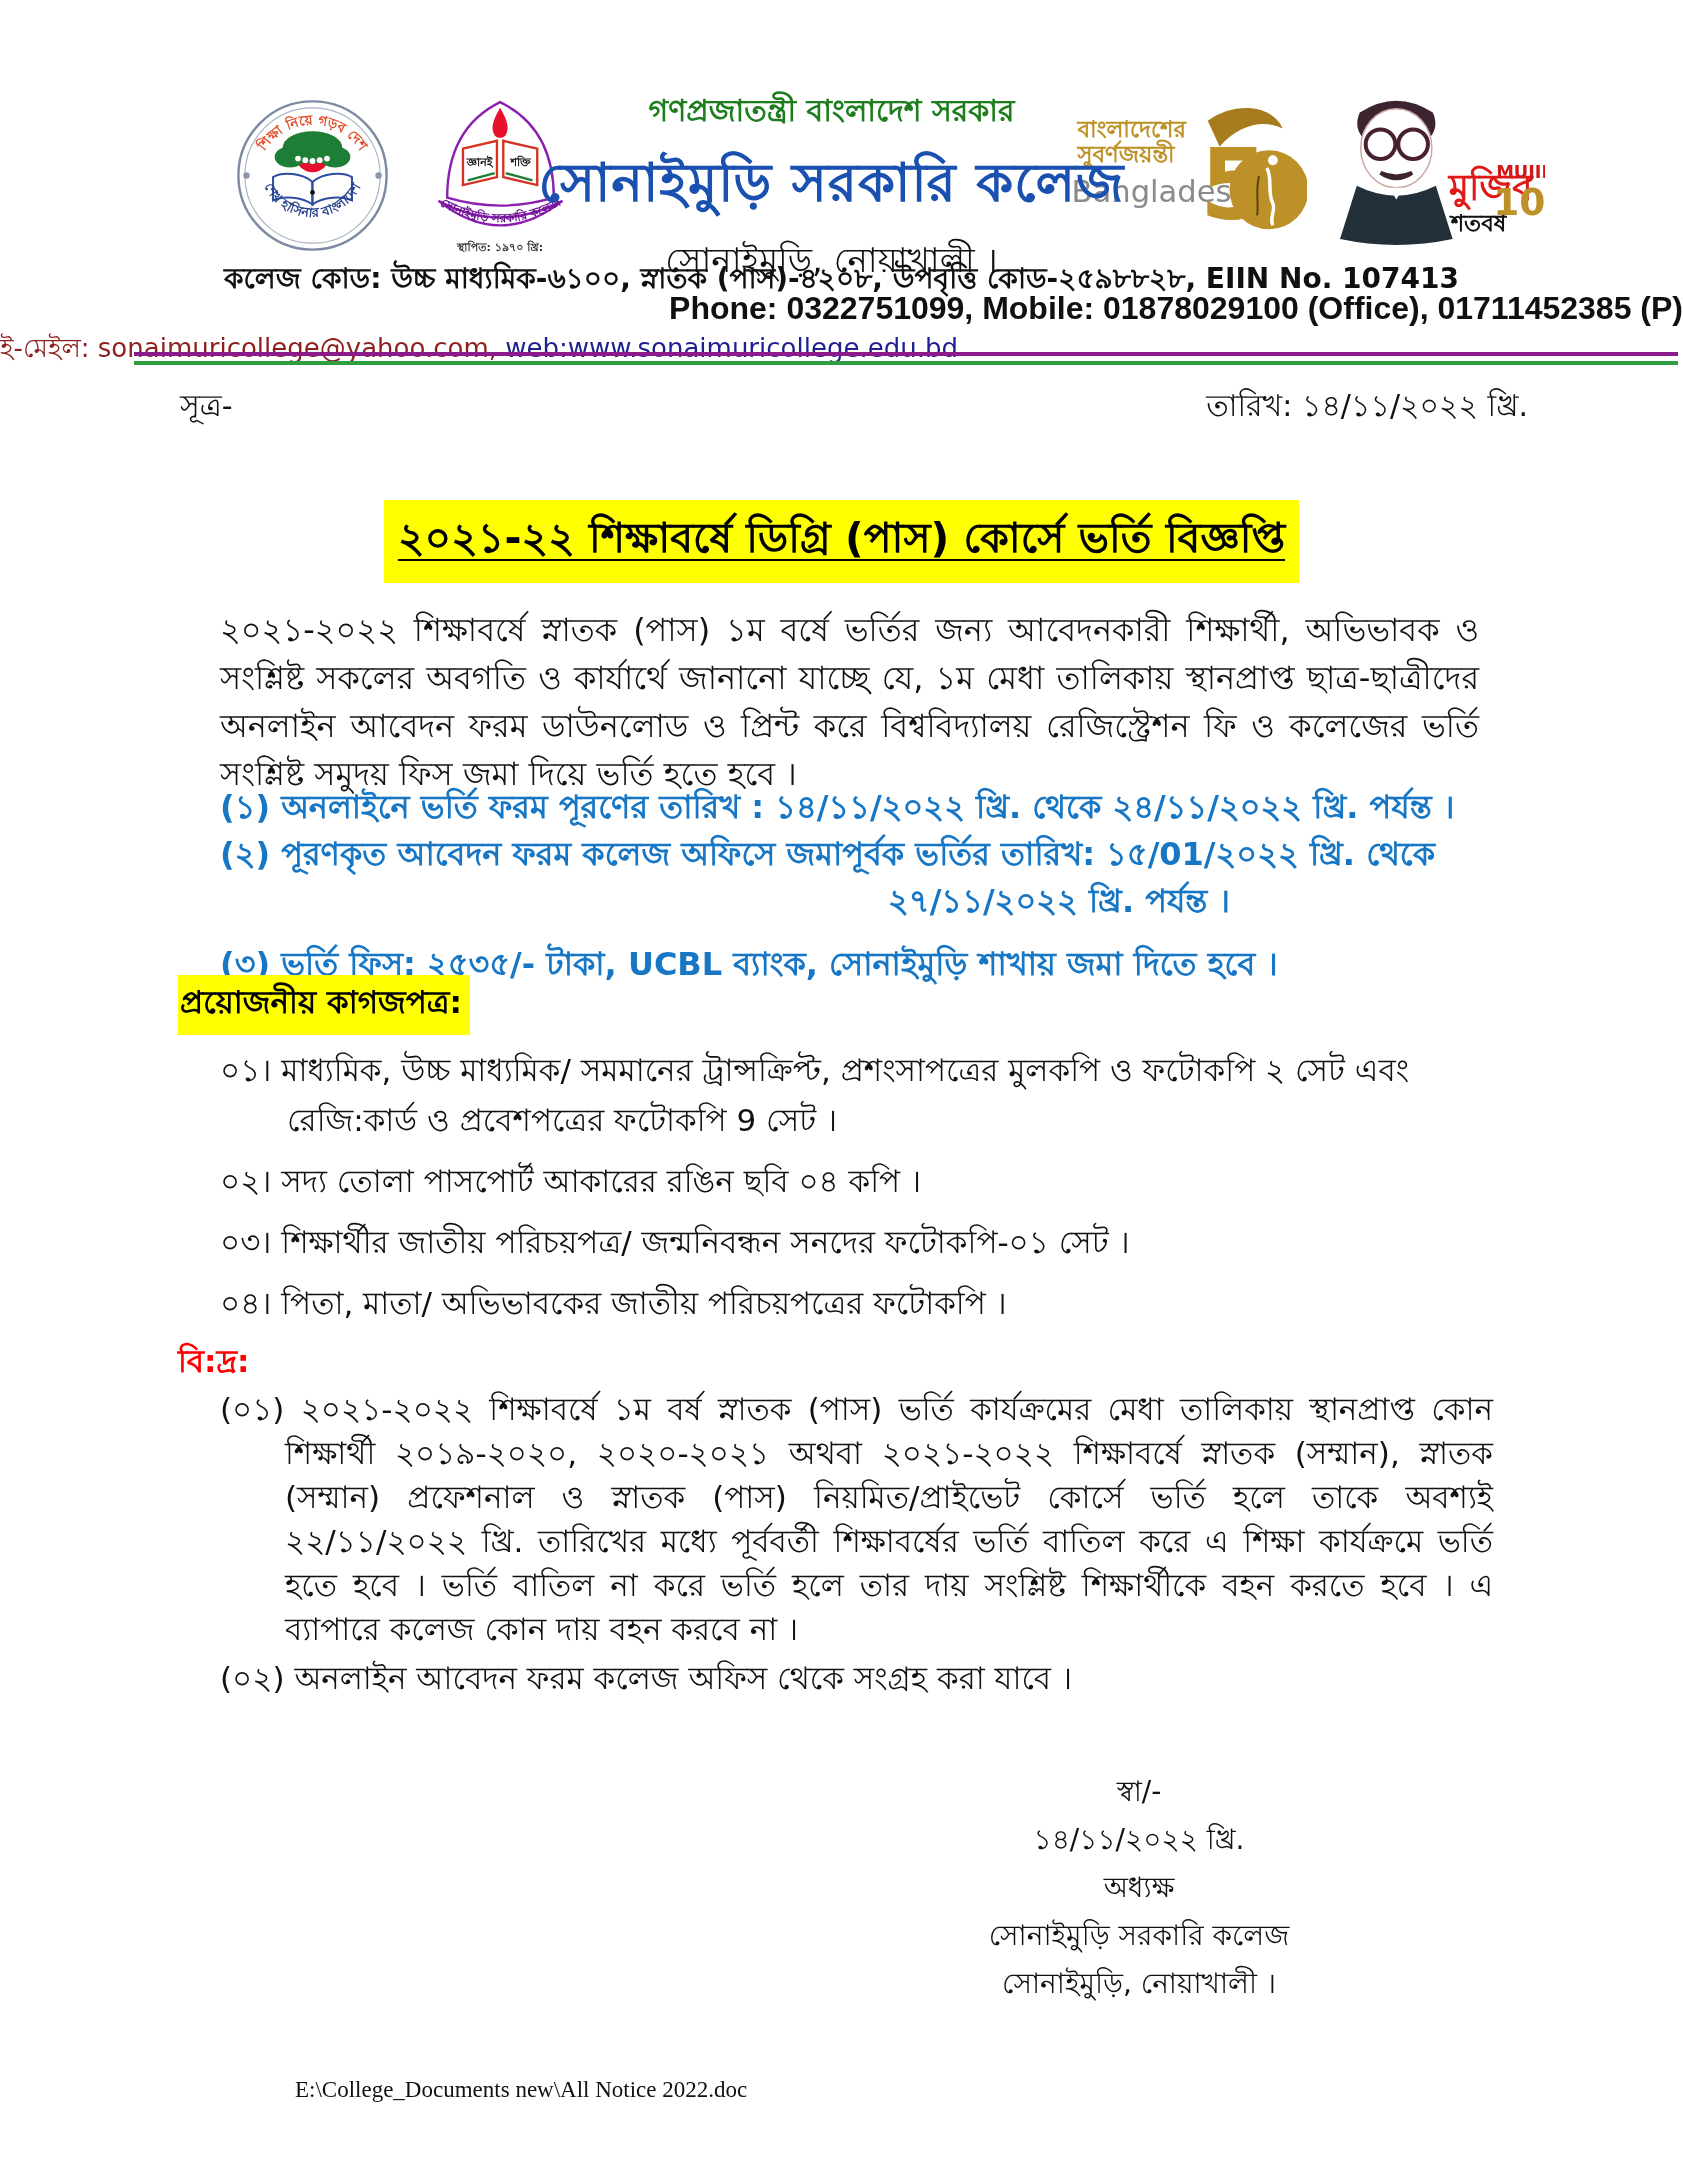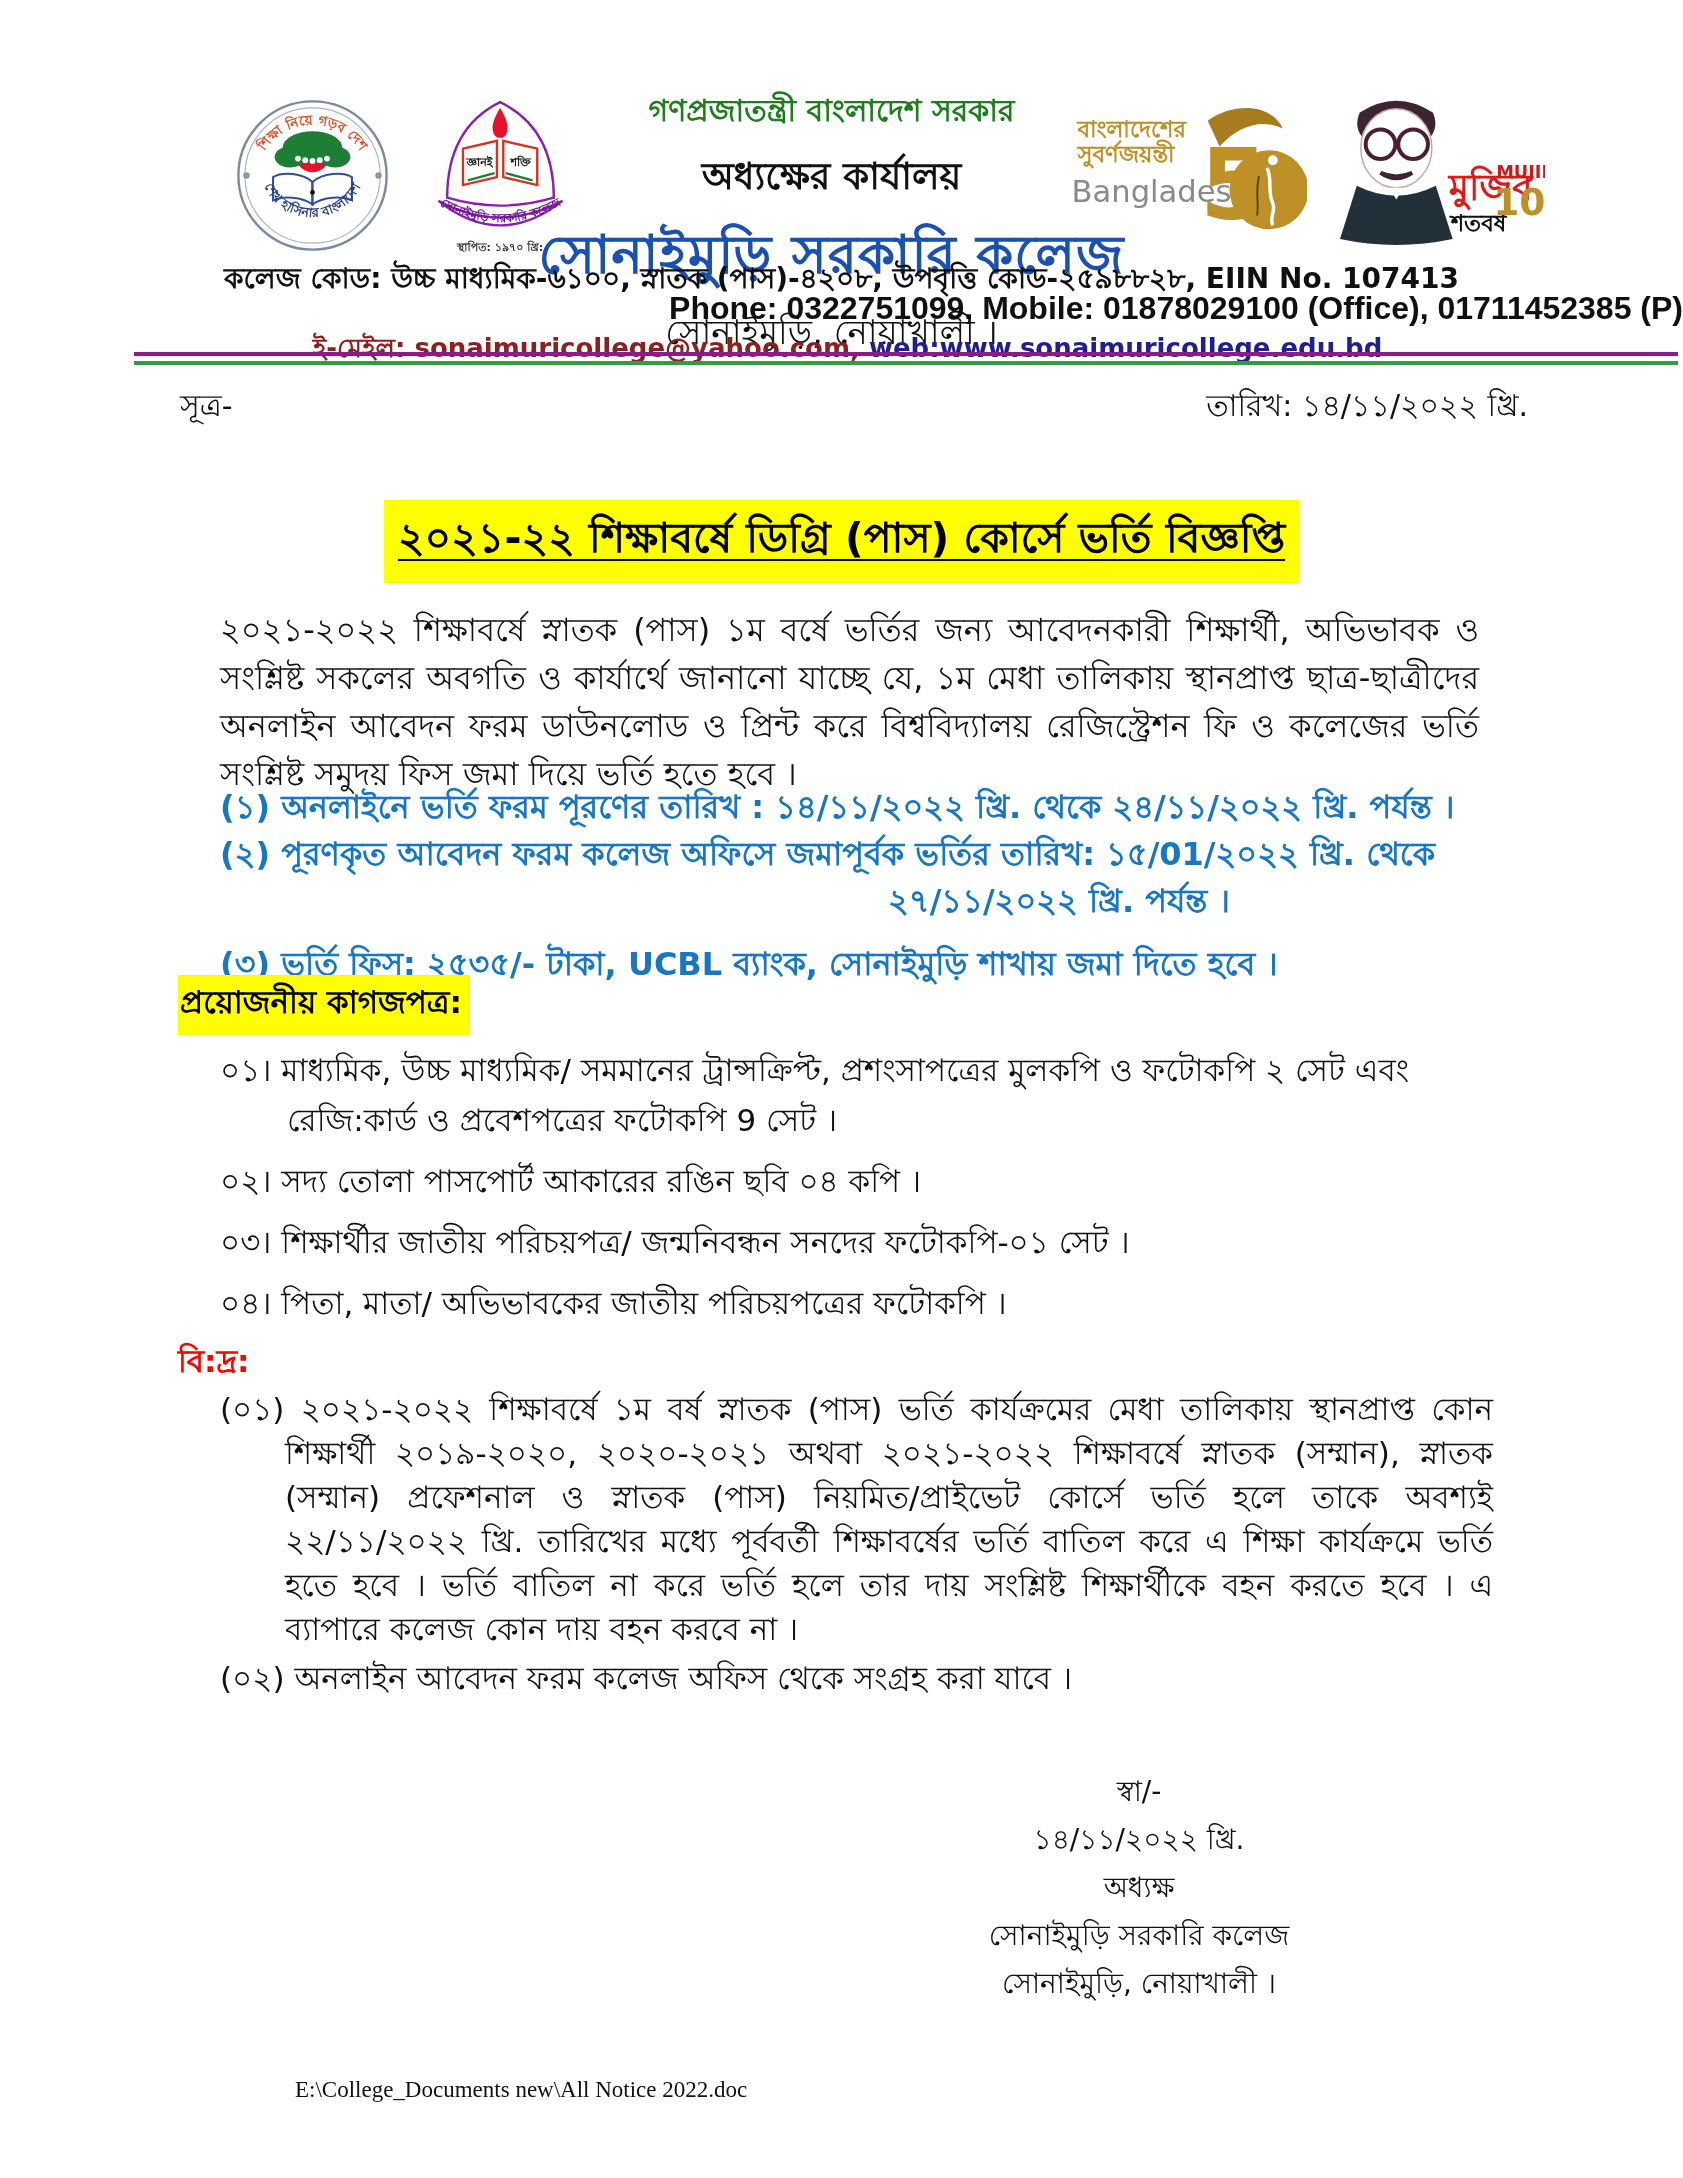--- a/index.html
+++ b/index.html
@@ -13,21 +13,21 @@
   
   .head-center { left:465px; top:87px; width:733px; text-align:center; }
   .govt-line   { font-size:30px; font-weight:bold; color:var(--govt-green,#1e7e1e); }
   .office-line { font-size:37px; font-weight:bold; color:#101010; margin-top:9px; }
   .college-name{ font-size:53px; font-weight:bold; color:var(--college-blue,#1a50b0); margin-top:4px; letter-spacing:1px; }
   .college-loc { font-size:34px; color:#101010; margin-top:4px; }
 
   .code-line  { left:0; right:0; top:257px; text-align:center; font-size:28px; font-weight:bold; color:#101010; }
   .phone-line { left:0; right:0; top:290px; text-align:right; font-size:32px; font-weight:bold; color:#101010;
                 font-family:"Liberation Sans","DejaVu Sans",sans-serif; }
-  .email-line { left:0; right:0; top:328px; text-align:center; font-size:26px; font-weight:bold;padding-left:12px; }
+  .email-line { left:0; right:0; top:328px; text-align:left; font-size:26px; font-weight:normal; }
   .email-label, .email-addr { color:var(--maroon,#8e1f1f); }
   .web-addr  { color:var(--navy,#1f1f90); }
 
   .rule-purple { left:134px; right:5px; top:352px; height:4px; background:var(--divider-purple,#8b1a8b); }
   .rule-green  { left:134px; right:5px; top:361px; height:4px; background:var(--divider-green,#2e9e3f); }
 
   .ref-label { left:180px; top:382px; font-size:30px; }
   .date-line { right:155px; top:382px; font-size:30px; }
 
   
@@ -149,21 +149,20 @@
       <path d="M88,108 L95,120 L102,108 Z" fill="#ffffff"></path>
       <text x="148" y="120" font-size="37" font-weight="bold" fill="#e01818">মুজিব</text>
       <text x="150" y="152" font-size="23" font-weight="bold" fill="#111111">শতবর্ষ</text>
       <text x="196" y="98" font-size="18" font-weight="bold" fill="#d01818">MUJIB</text>
       <text x="193" y="136" font-size="38" font-weight="bold" fill="#bd9127">100</text>
     </svg>
   </div>
 
   <div class="abs head-center">
     <div class="govt-line">গণপ্রজাতন্ত্রী বাংলাদেশ সরকার</div>
-    <div class="office-line">অধ্যক্ষের কার্যালয়</div>
     <div class="college-name">সোনাইমুড়ি সরকারি কলেজ</div>
     <div class="college-loc">সোনাইমুড়ি, নোয়াখালী ।</div>
   </div>
 
   <div class="abs code-line">কলেজ কোড: উচ্চ মাধ্যমিক-৬১০০, স্নাতক (পাস)-৪২০৮, উপবৃত্তি কোড-২৫৯৮৮২৮, EIIN No. 107413</div>
   <div class="abs phone-line">Phone: 0322751099, Mobile: 01878029100 (Office), 01711452385 (P)</div>
   <div class="abs email-line">
     <span class="email-label">ই-মেইল:</span>
     <span class="email-addr">sonaimuricollege@yahoo.com,</span>
     <span class="web-addr">web:www.sonaimuricollege.edu.bd</span>

